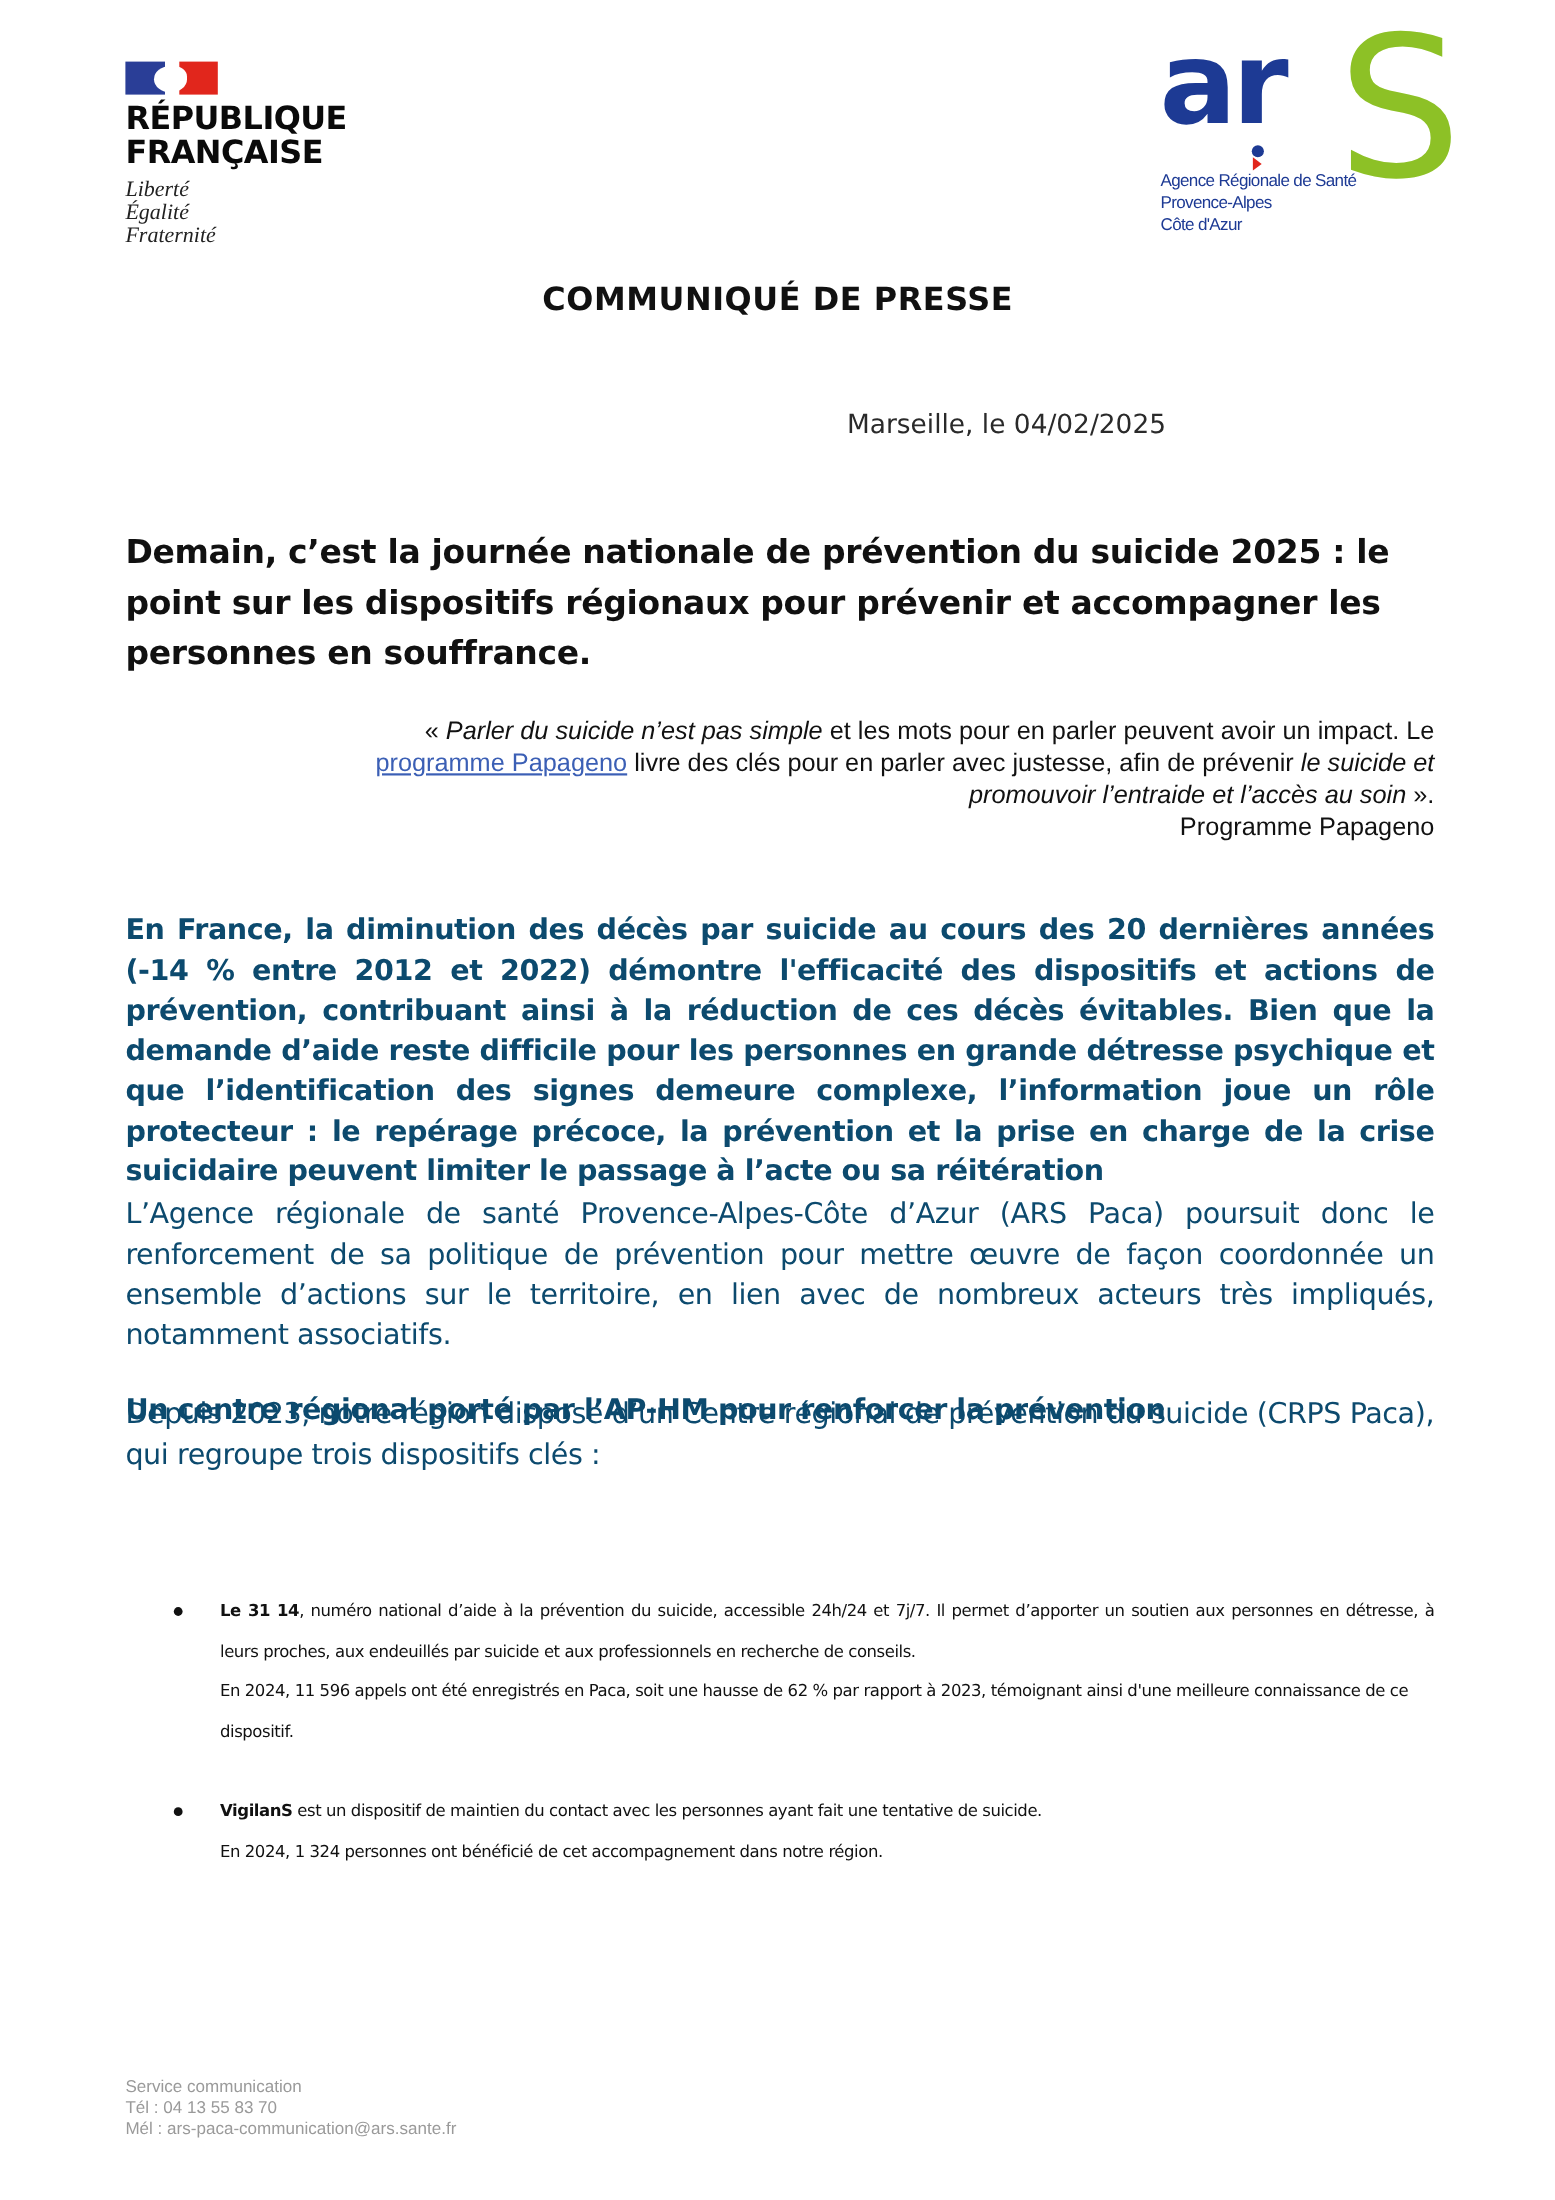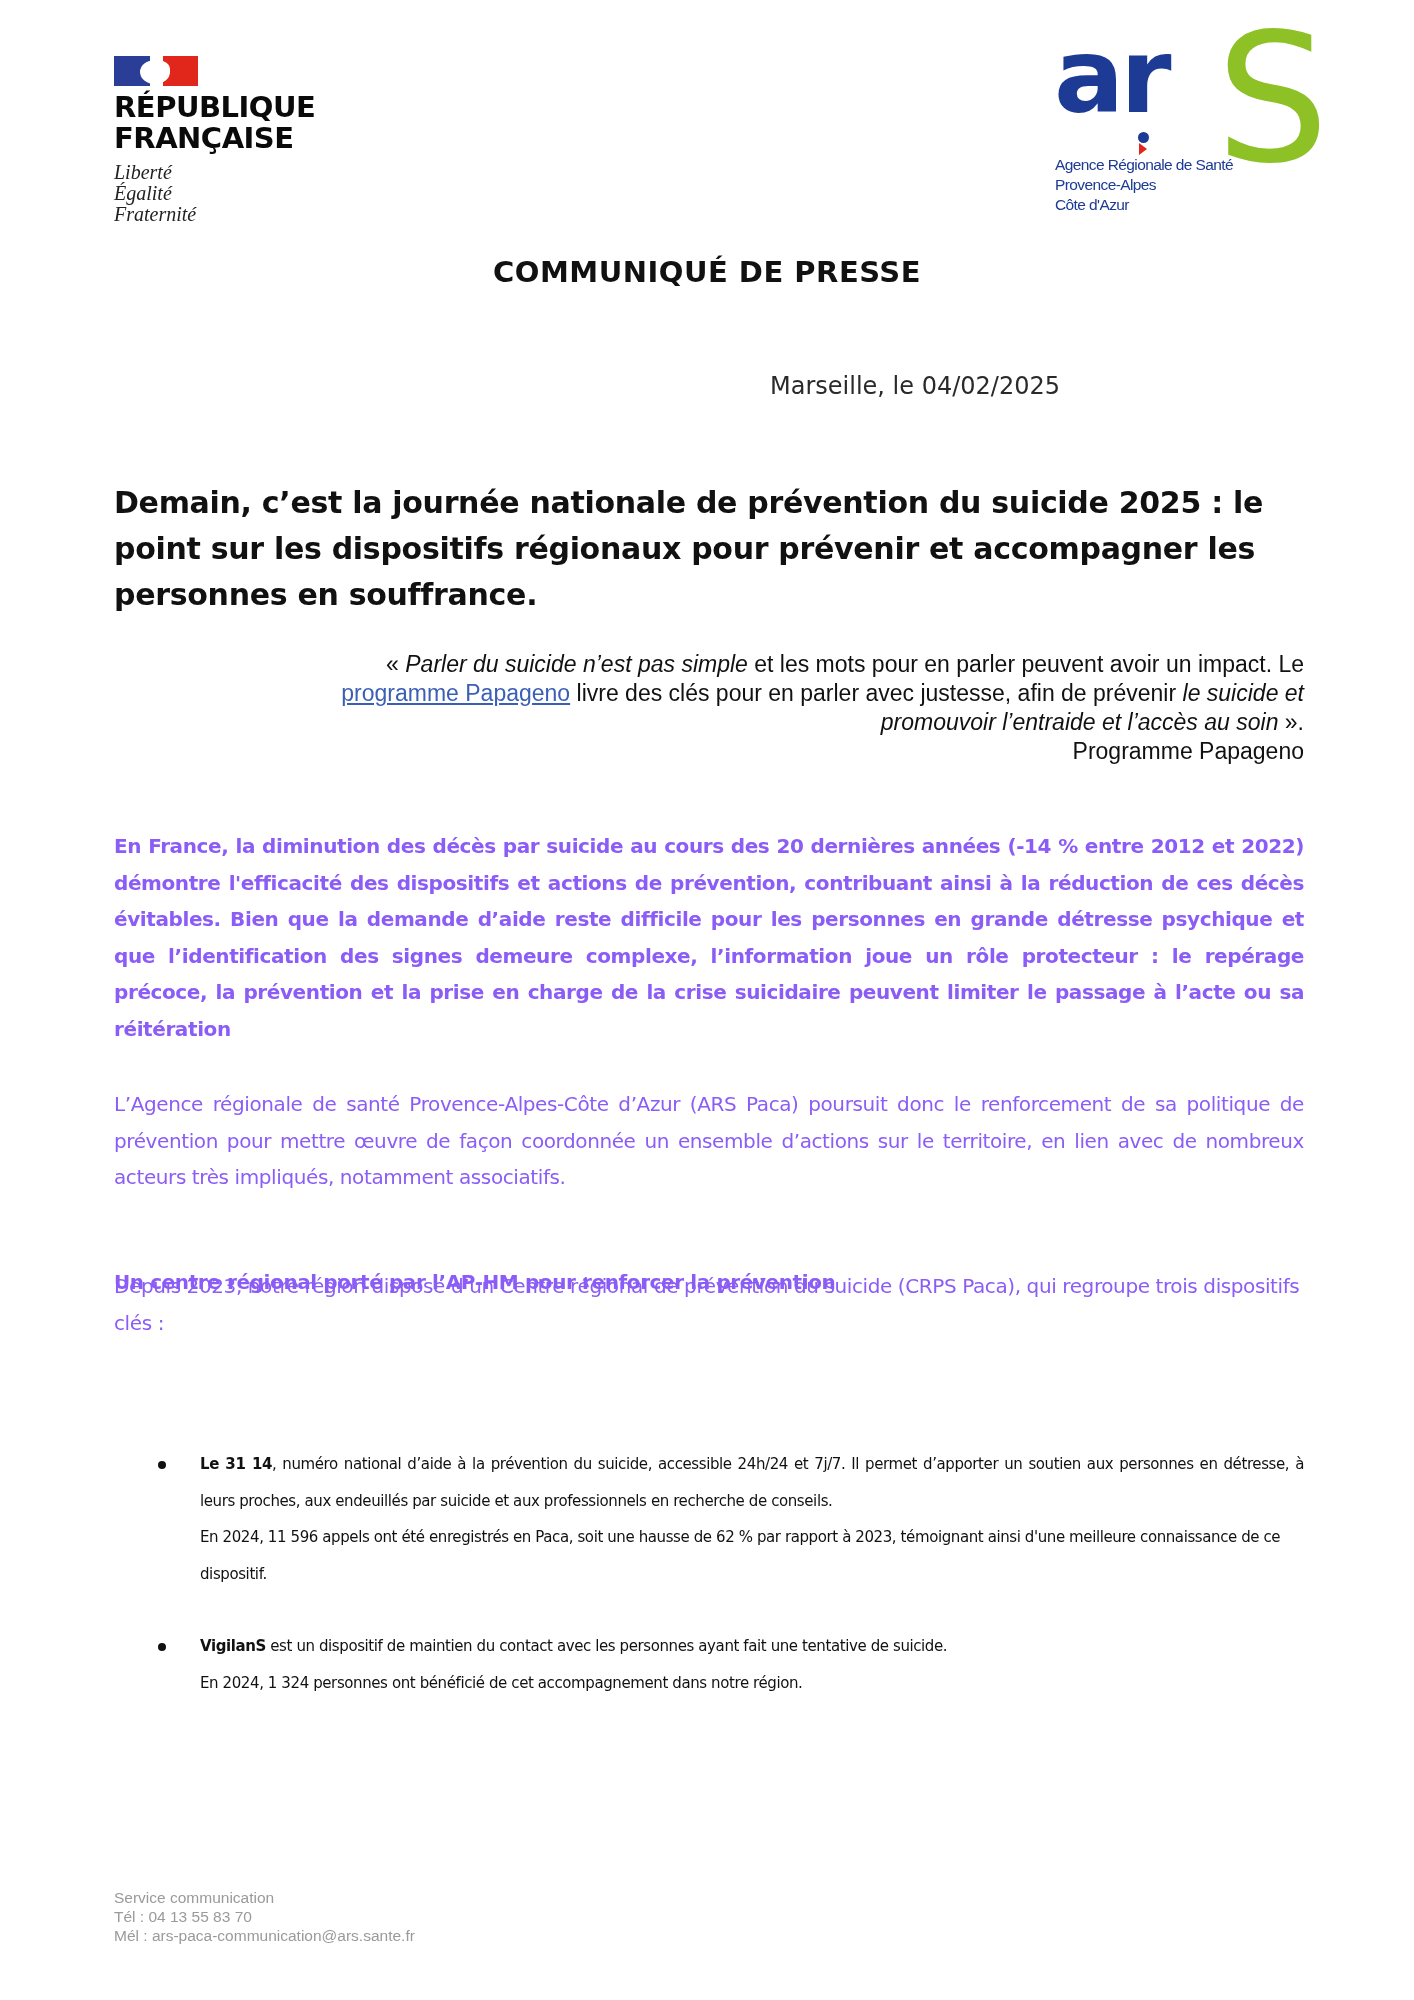--- a/index.html
+++ b/index.html
@@ -32,21 +32,21 @@
     .title-cp { position: absolute; left: 0; width: 1414px; top: 255px; text-align: center; font-family: "DejaVu Sans", sans-serif; font-weight: bold; font-size: 29px; letter-spacing: 0.5px; color: #111; }
 
     .date { position: absolute; right: 158px; top: 372px; font-family: "DejaVu Sans", sans-serif; font-size: 24px; color: #2a2a2a; }
 
     .headline { position: absolute; left: 114px; width: 1190px; top: 480px; font-family: "DejaVu Sans", sans-serif; font-weight: bold; font-size: 30px; line-height: 46px; color: #111; letter-spacing: -0.3px; }
 
     .quote { position: absolute; left: 280px; width: 1024px; top: 650px; text-align: right; font-family: "Liberation Sans", sans-serif; font-size: 23px; line-height: 29px; color: #111; }
     .quote em { font-style: italic; }
     .quote a { color: #3b5fb5; text-decoration: underline; }
 
-    .body { position: absolute; left: 114px; width: 1190px; font-family: "DejaVu Sans", sans-serif; font-size: 20px; line-height: 36.5px; color: #8b5cf6; letter-spacing: -0.4px; }
+    .body { position: absolute; left: 114px; width: 1190px; font-family: "DejaVu Sans", sans-serif; font-size: 26px; line-height: 36.5px; color: #0c4a6e; letter-spacing: -0.4px; }
     .lead { top: 828px; font-weight: bold; text-align: justify; }
     .para2 { top: 1086px; text-align: justify; }
     .subhead { top: 1264px; font-weight: bold; }
     .para3 { top: 1268px; }
 
     .bullets { position: absolute; left: 114px; width: 1190px; top: 1446px; font-family: "DejaVu Sans", sans-serif; font-size: 15px; line-height: 36.5px; color: #111; letter-spacing: -0.4px; margin: 0; padding: 0; list-style: none; }
     .bullets li { position: relative; padding-left: 86px; text-align: justify; margin-bottom: 36px; }
     .bullets li .bullet { position: absolute; left: 44px; top: 15px; width: 8px; height: 8px; border-radius: 50%; background: #111; }
     .bullets li b { font-weight: bold; }
     .bullets li .stat { display: block; text-align: left; }

